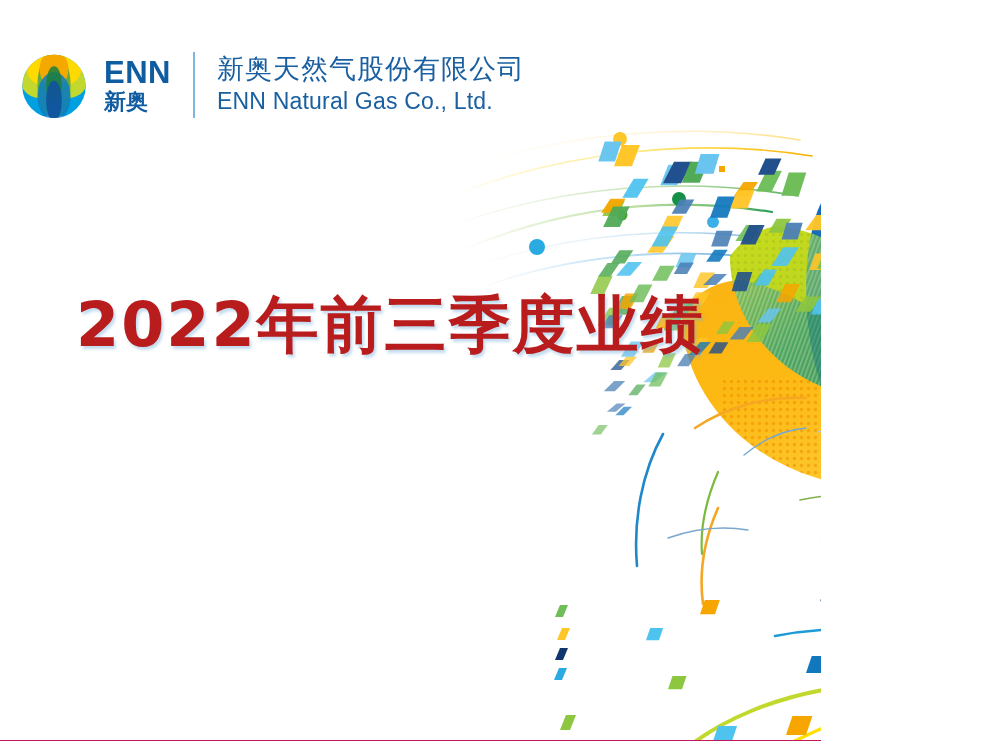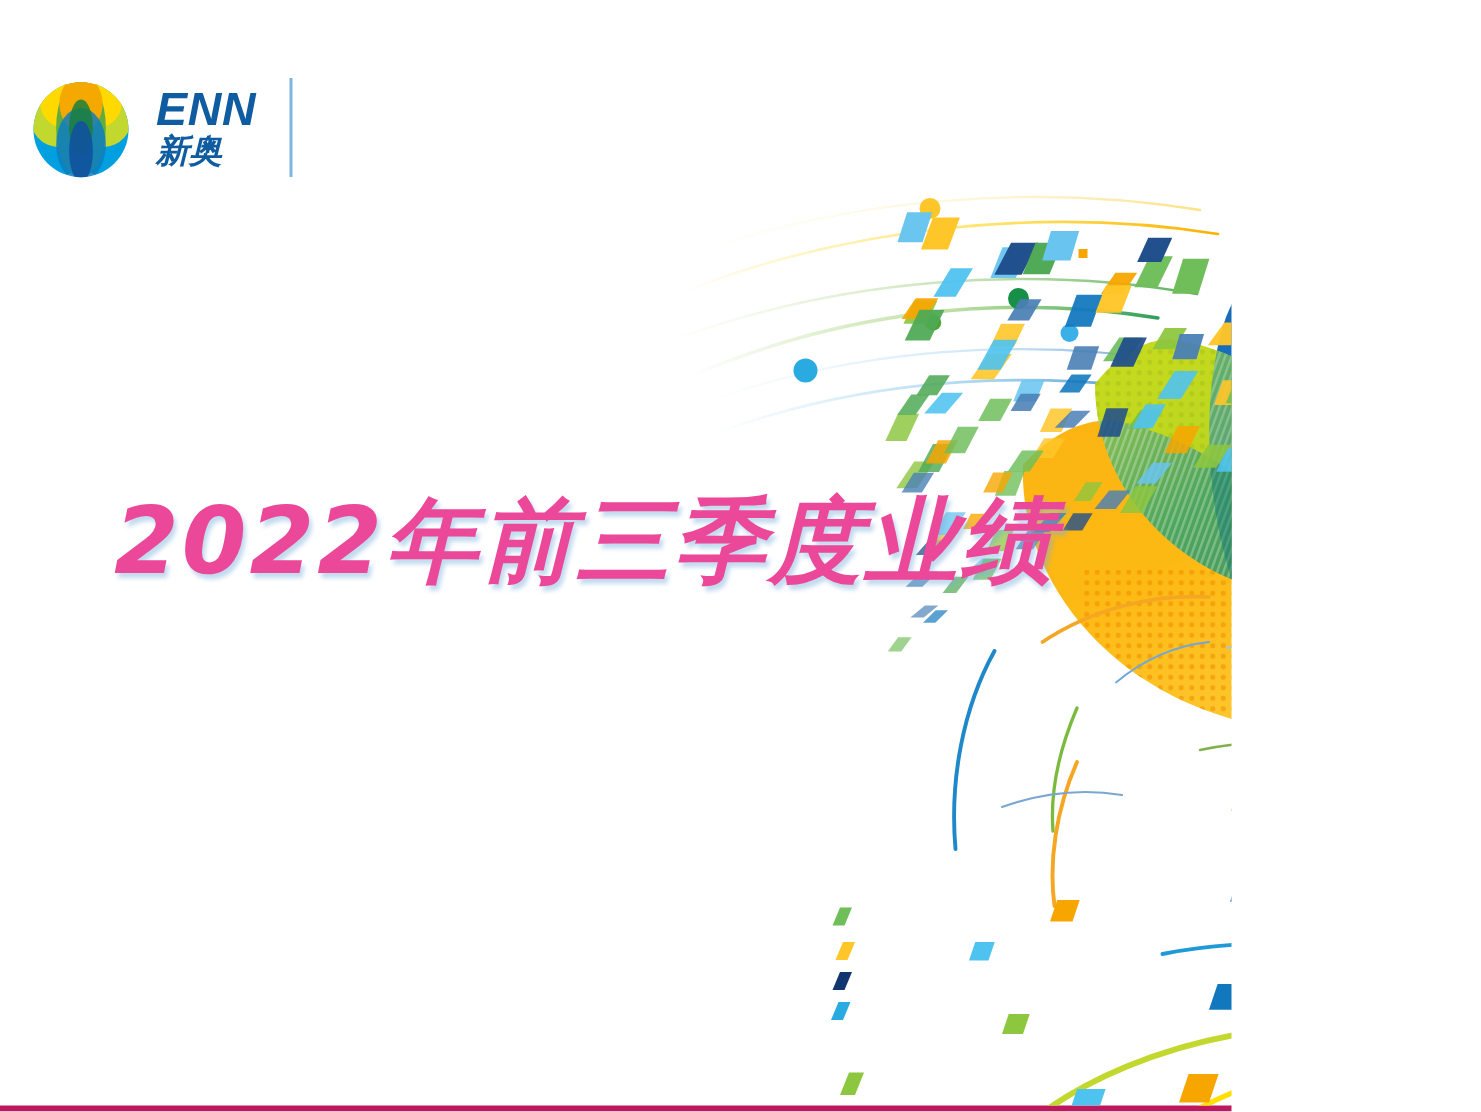--- a/index.html
+++ b/index.html
@@ -9,23 +9,22 @@
   }
   body {
     font-family: "Liberation Sans", sans-serif;
   }
   #slide {
     position: relative;
     width: 821px;
     height: 741px;
     background: #ffffff;
     overflow: hidden;
-    border-bottom: 4px solid #be185d;
+    border-bottom: 1px solid #be185d;
     box-sizing: border-box;
-    font-style: italic;
   }
 
   
   #artwork {
     position: absolute;
     left: 0; top: 0;
     width: 987px;
     height: 741px;
     pointer-events: none;
   }
@@ -92,26 +91,26 @@
     color: #1a5fa0;
     letter-spacing: 0.2px;
     line-height: 1.2;
     margin-top: 4px;
   }
 
   
   #main-title {
     position: absolute;
     left: 76px;
-    top: 328px;
+    top: 292px;
     font-family: "DejaVu Sans", sans-serif;
     font-weight: bold;
     font-size: 62px;
     line-height: 1.08;
-    color: #ec4899;
+    color: #b91c1c;
     letter-spacing: 2px;
     white-space: nowrap;
     text-shadow: 2px 3px 3px rgba(120,175,220,0.45);
   }
 </style>
 </head>
 <body>
 
 <div id="slide">
 
@@ -454,17 +453,21 @@
       </g>
     </svg>
 
     <div id="logo-wordmark">
       <span class="enn-latin">ENN</span>
       <span class="enn-cn">新奥</span>
     </div>
 
     <div id="logo-divider"></div>
 
+    <div id="company-names">
+      <span class="cn-name">新奥天然气股份有限公司</span>
+      <span class="en-name">ENN Natural Gas Co., Ltd.</span>
+    </div>
   </div>
 
   <div id="main-title">2022年前三季度业绩</div>
 
 </div>
 
 </body></html>

